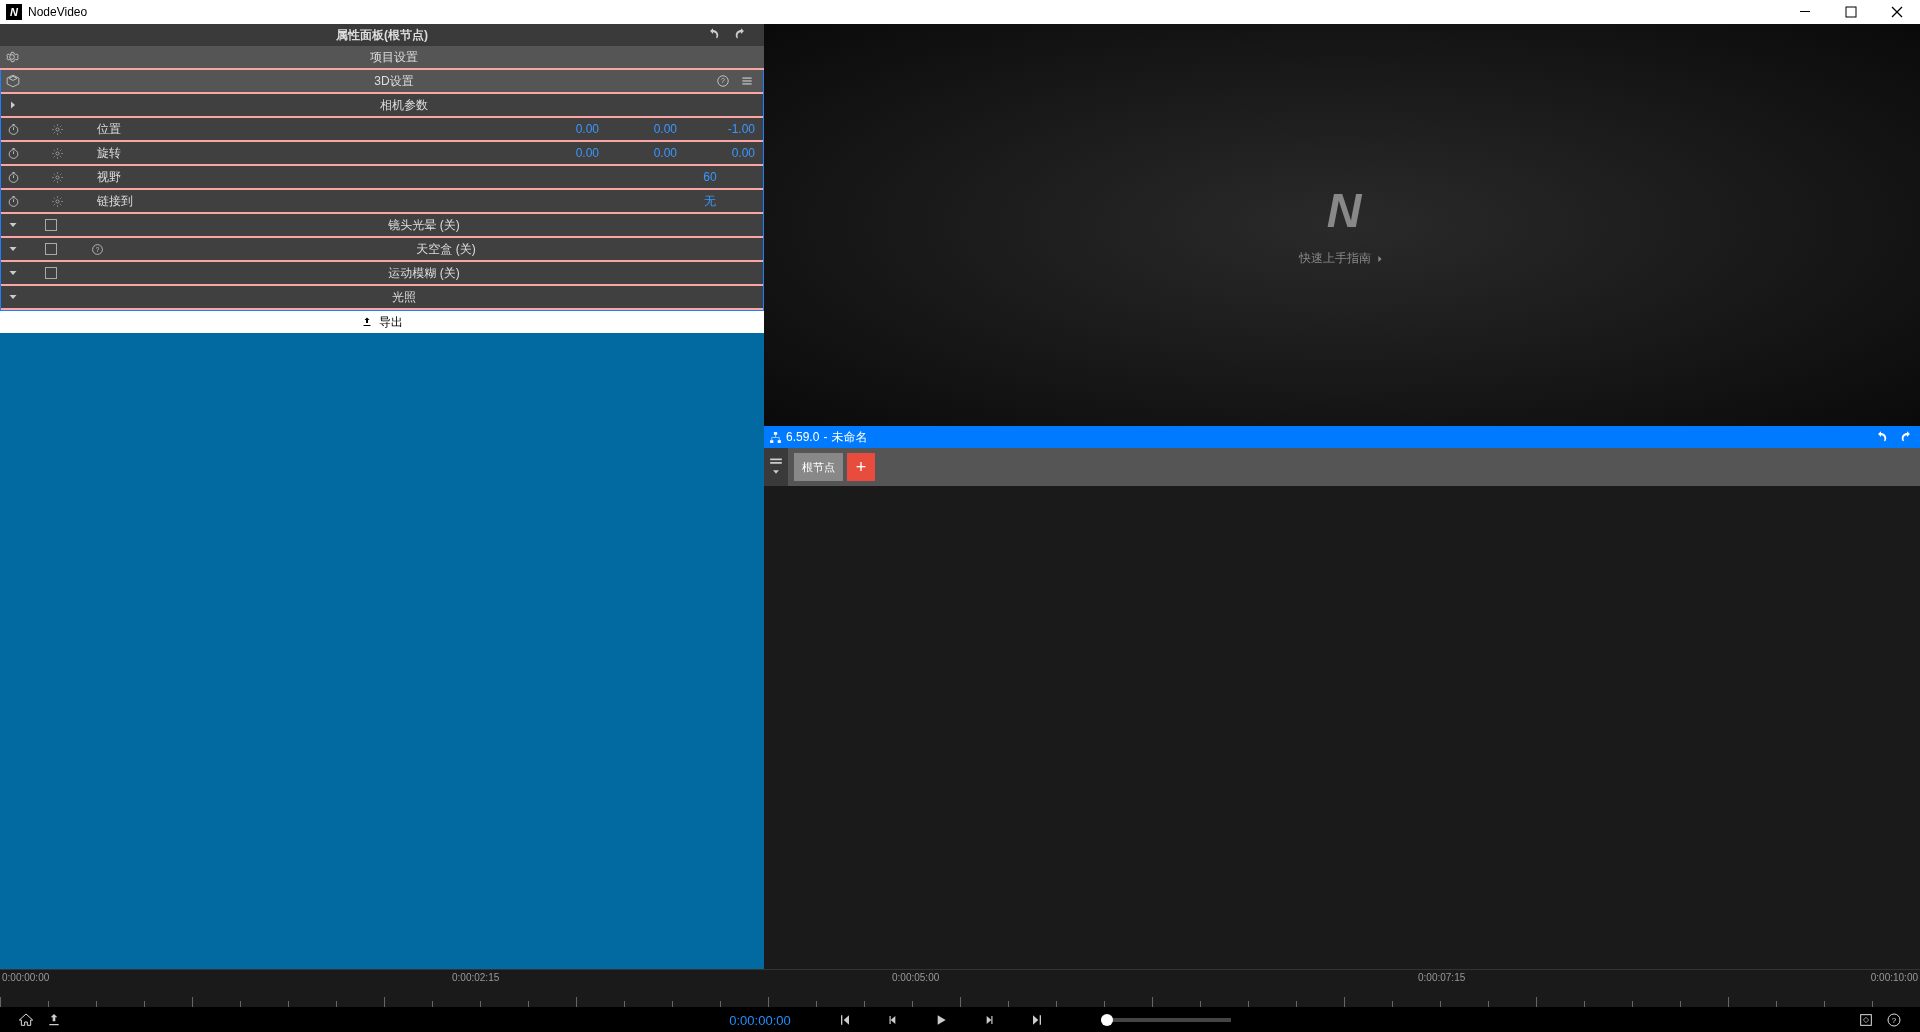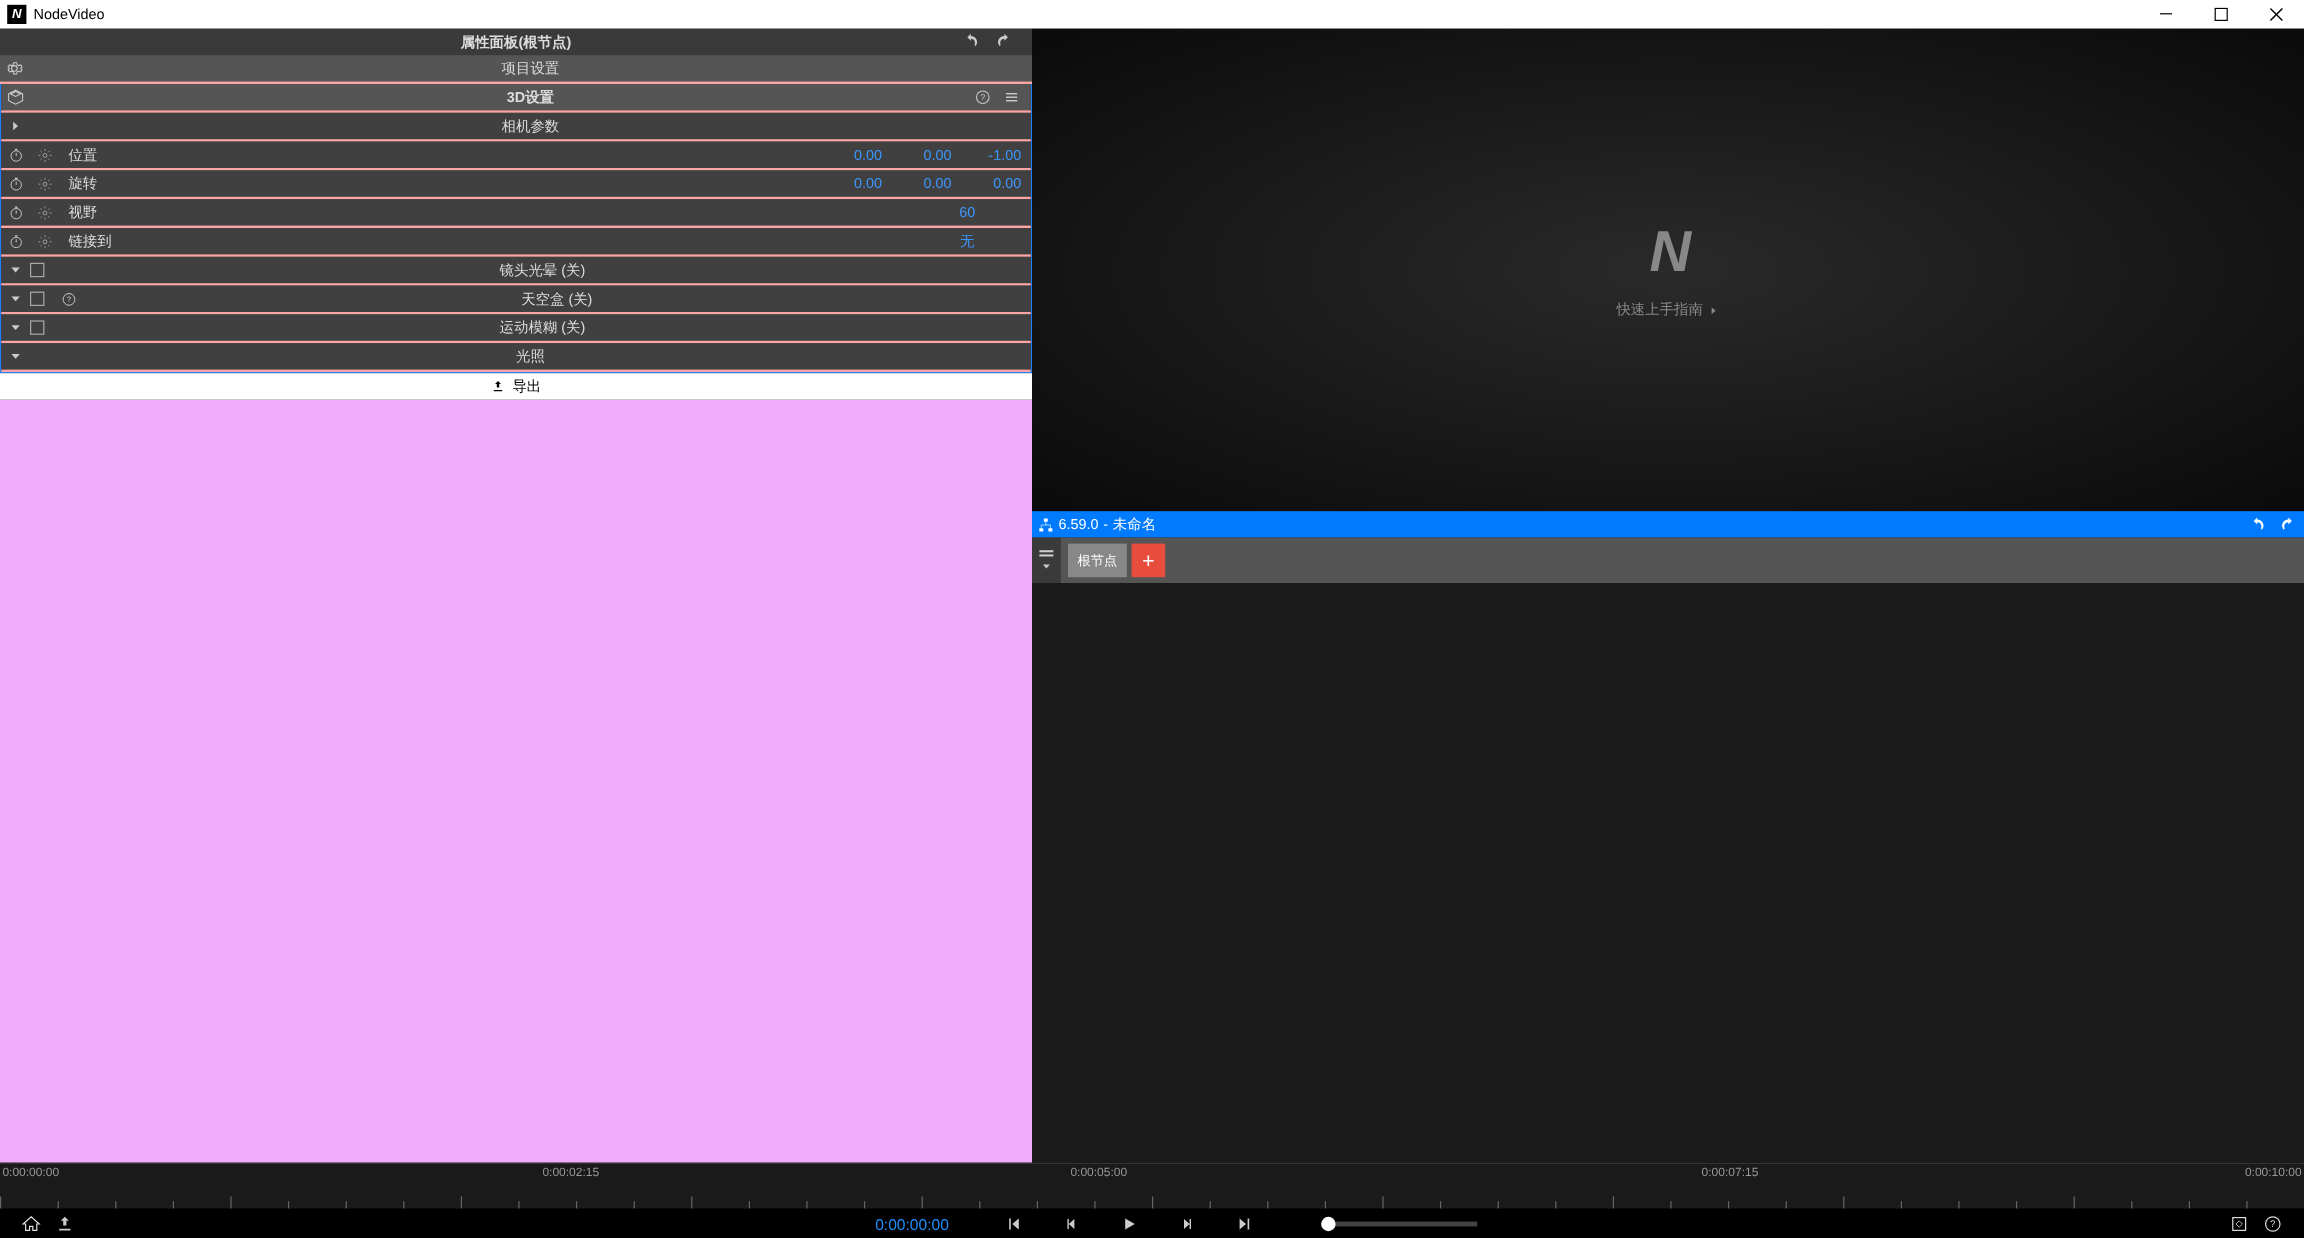--- a/index.html
+++ b/index.html
@@ -3,34 +3,34 @@
 <meta charset="utf-8">
 <style>
 * { margin: 0; padding: 0; box-sizing: border-box; font-family: "Microsoft YaHei", Arial, sans-serif; }
 body { background: #000; color: #ddd; width: 1920px; height: 1032px; overflow: hidden; font-size: 12px; }
 .titlebar { height: 24px; background: #fff; display: flex; align-items: center; color: #000; }
 .titlebar .logo { width: 16px; height: 16px; background: #000; color: #fff; display: flex; align-items: center; justify-content: center; margin: 0 6px; font-weight: bold; font-style: italic; font-size: 11px; }
 .titlebar .spacer { flex: 1; }
 .winbtn { width: 46px; height: 24px; display: flex; align-items: center; justify-content: center; cursor: pointer; }
 .winbtn svg { width: 12px; height: 12px; }
 .main { display: flex; height: 945px; }
-.left { width: 860px; background: #f0abfc; }
+.left { width: 764px; background: #0369a1; }
 .panel { background: #3a3a3a; }
 .panel-hdr { height: 22px; display: flex; align-items: center; justify-content: center; position: relative; background: #3a3a3a; }
 .panel-hdr .undo { position: absolute; right: 44px; cursor: pointer; }
 .panel-hdr .redo { position: absolute; right: 16px; cursor: pointer; }
 .row { height: 24px; display: flex; align-items: center; background: #555; border-bottom: 2px solid #fca5a5; position: relative; }
-.row.darker { background: #404040; }
+.row.darker { background: #404040; gap: 20px; }
 .row .icon { width: 24px; display: flex; align-items: center; justify-content: center; cursor: pointer; }
 .row .label { flex: 1; text-align: center; }
 .row .label-left { margin-left: 8px; }
 .row .val { color: #3c96ff; width: 50px; text-align: right; margin-right: 8px; cursor: pointer; }
 .sec3d { border: 1px solid #1e7fff; border-top: none; }
 .row.sec-hdr { background: #555; }
-.row.sec-hdr .label { font-weight: bold; }
+.row.sec-hdr .label { font-weight: normal; }
 .export-row { height: 22px; background: #fff; color: #000; display: flex; align-items: center; justify-content: center; cursor: pointer; }
 .export-row svg { margin-right: 6px; }
 .right { flex: 1; background: #1a1a1a; display: flex; flex-direction: column; }
 .preview { height: 402px; background: radial-gradient(ellipse at center, #2a2a2a 0%, #0a0a0a 100%); display: flex; flex-direction: column; align-items: center; justify-content: center; color: #888; }
 .preview .nvlogo { font-size: 48px; font-style: italic; font-weight: bold; color: #888; letter-spacing: -4px; }
 .preview .guide { margin-top: 12px; cursor: pointer; display: flex; align-items: center; }
 .nodeband { height: 22px; background: #007bff; display: flex; align-items: center; color: #fff; }
 .nodeband .icon { width: 22px; display: flex; align-items: center; justify-content: center; }
 .nodeband .spacer { flex: 1; }
 .nodeband .hbtn { width: 26px; display: flex; align-items: center; justify-content: center; cursor: pointer; }

